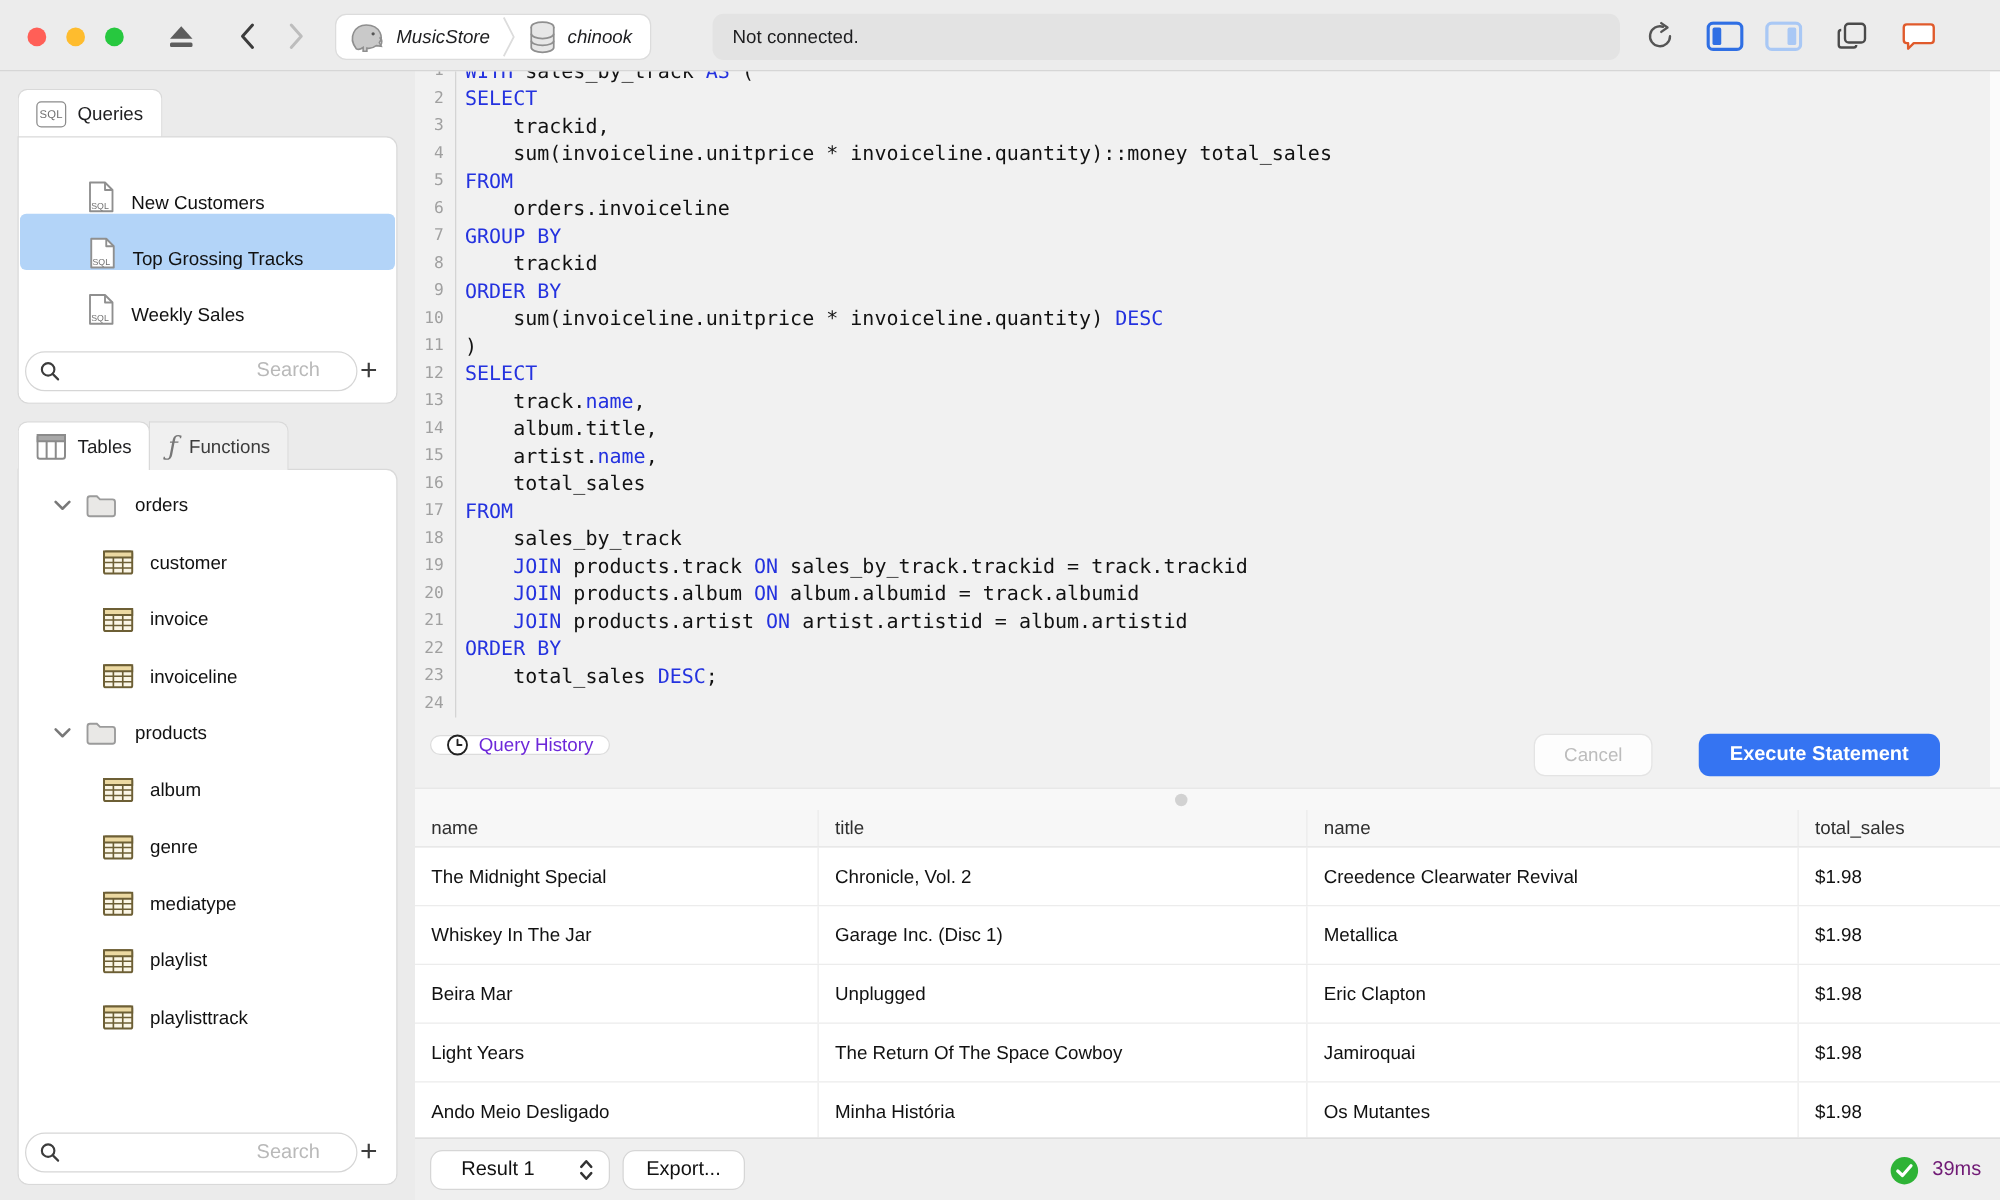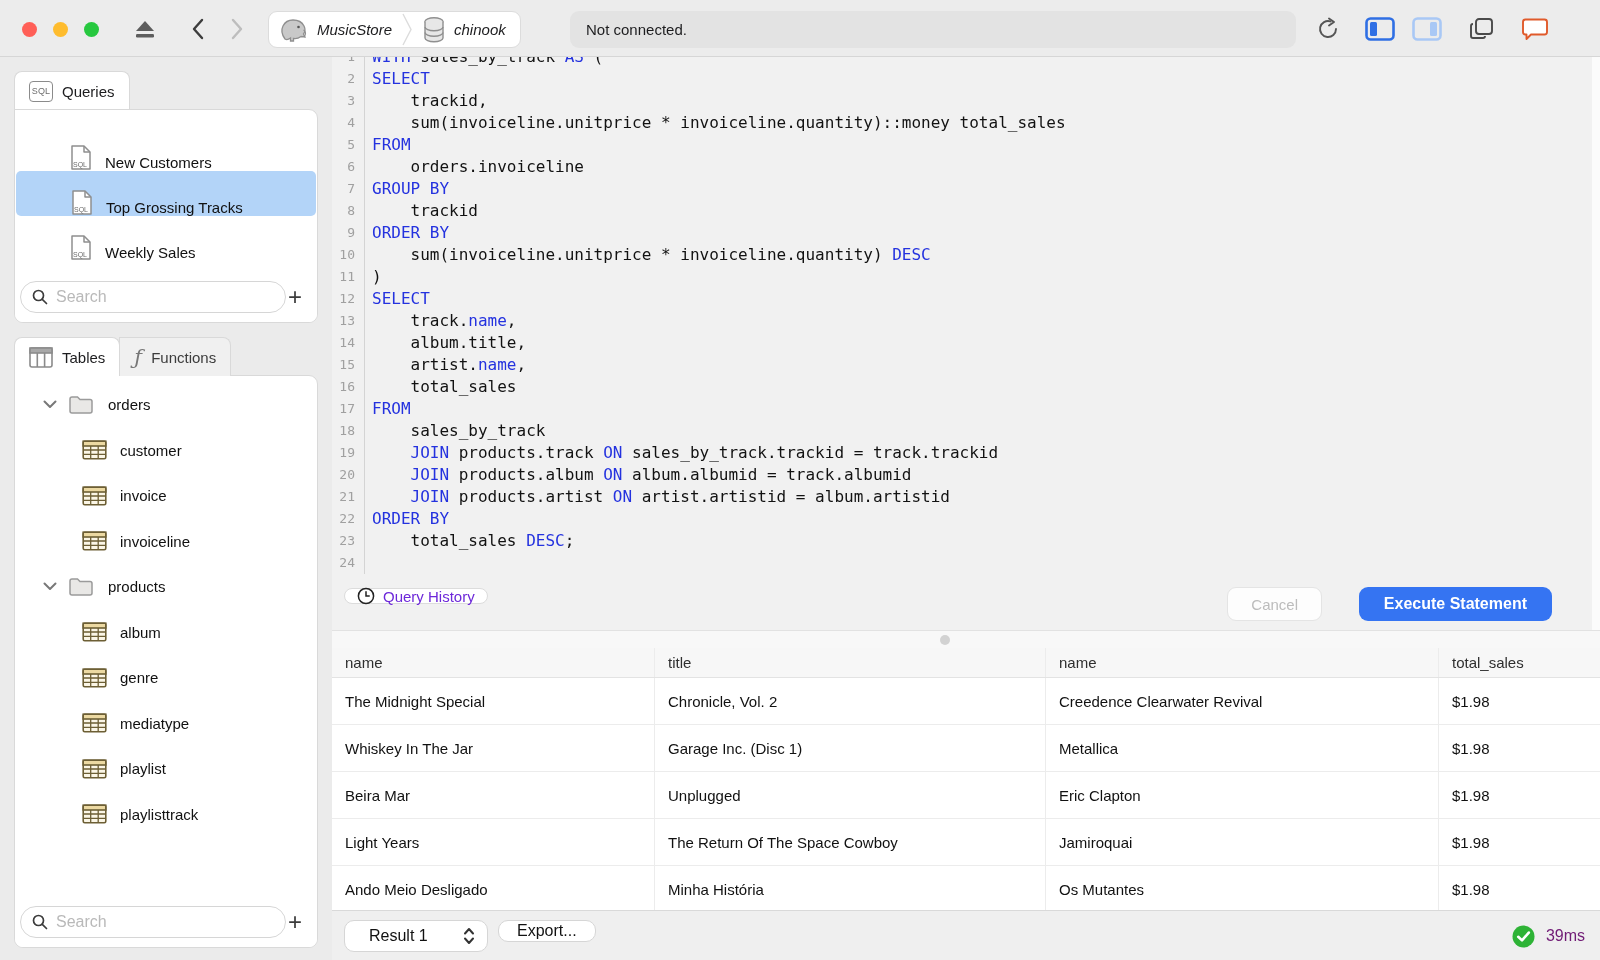--- a/index.html
+++ b/index.html
@@ -34,21 +34,21 @@
   .sqlbadge { width:24px; height:21px; border:1.5px solid #8b8b8b; border-radius:4px; color:#6e6e6e;
     font-size:9px; display:flex; align-items:center; justify-content:center; letter-spacing:.2px; }
   .q-list { position:absolute; left:0; top:16px; right:0; }
   .q-item { position:relative; height:45px; display:flex; align-items:flex-end; padding-left:55px; gap:13px;
     font-size:15px; color:#111; cursor:default; }
   .q-item.selected { background:#b3d4f8; border-radius:5px; margin:0 1px; }
   .search-row { position:absolute; left:0; right:0; bottom:0; height:48px; background:#fff; }
   .search-box { position:absolute; left:5px; bottom:9px; width:266px; height:32px; background:#fff;
     border:1px solid #d6d6d6; border-radius:16px; display:flex; align-items:center; padding-left:11px; gap:8px; }
   .search-box input { border:none; outline:none; font-size:16px; color:#333; width:200px; background:transparent;
-    font-family:"Liberation Sans",sans-serif; }
+    font-family:"Liberation Sans",sans-serif;text-align:right; }
   .search-box input::placeholder { color:#b9b9b9; }
   .plusbtn { position:absolute; right:8px; bottom:9px; width:28px; height:32px; border:none; background:transparent;
     font-size:24px; color:#3c3c3c; line-height:28px; cursor:default; font-family:"Liberation Sans",sans-serif; }
   .tabs-t { position:absolute; left:14px; top:280px; display:flex; }
   .tab-tables { position:relative; z-index:2; }
   .tab-functions { position:relative; margin-left:-1px; z-index:1; border-radius:0 8px 0 0; }
   .card-t { top:318px; height:573px; border-top-left-radius:0; }
   .tree { position:absolute; left:0; top:6px; right:0; }
   .tree-row { height:45.5px; display:flex; align-items:center; font-size:15px; color:#111; cursor:default; }
   .tree-row .chev { width:16px; margin-left:28px; display:flex; }
@@ -91,21 +91,21 @@
   .tbody .cell { font-size:15px; color:#111; display:flex; align-items:center; }
   .cell { padding-left:13px; border-right:1px solid #ececec; overflow:hidden; white-space:nowrap; }
   .cell:last-child { border-right:none; }
 
   
   .statusbar { position:absolute; left:0; bottom:0; width:1268px; height:50px; background:#efefef;
     border-top:1px solid #d9d9d9; }
   .sel-result { position:absolute; left:12px; top:9px; width:144px; height:32px; background:#fff;
     border:1px solid #d6d6d6; border-radius:10px; font-size:16px; color:#111;
     display:flex; align-items:center; justify-content:space-between; padding:0 12px 0 24px; }
-  .btn-export { position:absolute; left:166px; top:9px; height:22px; padding:0 18px; background:#fff;
+  .btn-export { position:absolute; left:166px; top:9px; height:32px; padding:0 18px; background:#fff;
     border:1px solid #d6d6d6; border-radius:10px; font-size:16px; color:#111; }
   .rowcount { position:absolute; left:0; right:0; top:0; height:68px; display:flex; align-items:center;
     justify-content:center; font-size:16px; color:#6d28d9;margin-top:48px; }
   .exec-ok { position:absolute; right:15px; top:0; height:50px; display:flex; align-items:center; gap:11px;
     font-size:16px; color:#701a75; }
 </style>
 </head>
 <body>
 
 <div class="window">

